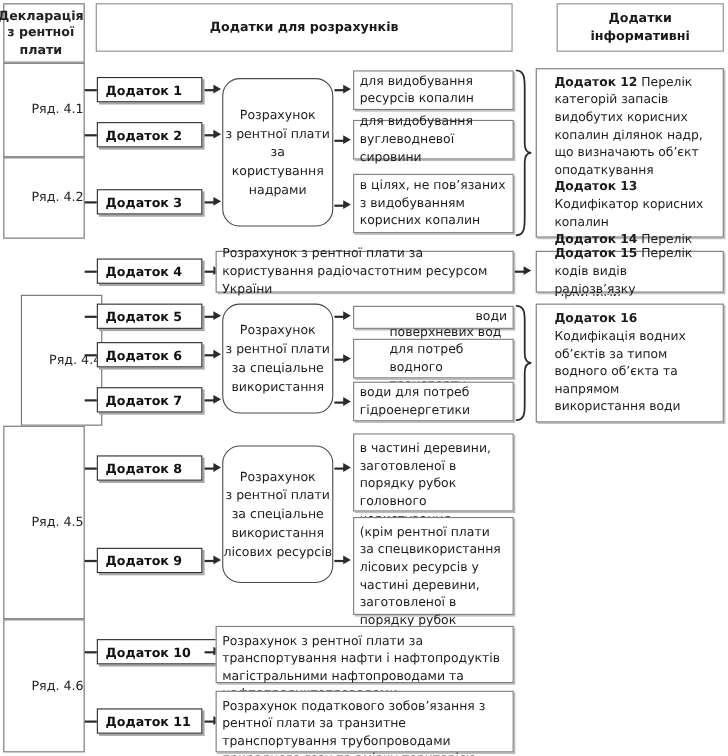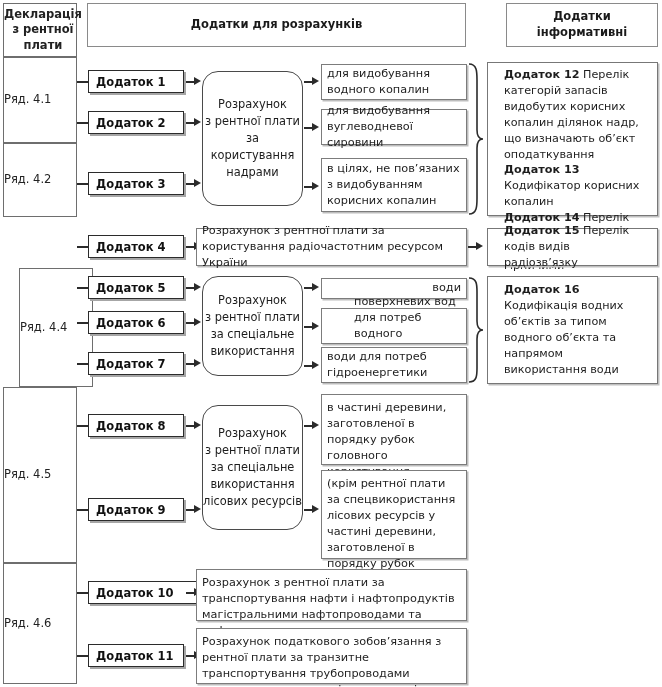--- a/index.html
+++ b/index.html
@@ -1,21 +1,21 @@
 <!DOCTYPE html>
 <html><head>
 <meta charset="utf-8">
 <style>
   html,body{margin:0;padding:0;background:#ffffff;}
   body{font-family:"DejaVu Sans","Liberation Sans",sans-serif;color:#1a1a1a;}
   #canvas{position:relative;width:662px;height:687px;overflow:hidden;background:#fff;}
 
   
   .lcol{position:absolute;left:3px;width:74px;border:1px solid #6e6e6e;box-sizing:border-box;background:#fff;
-        display:flex;align-items:center;justify-content:flex-start;text-align:center;}
+        display:flex;align-items:center;justify-content:flex-end;text-align:center;}
   .lcol .lbl{font-size:11.5px;line-height:1.35;color:#222;}
   .lcol.head .lbl{font-weight:bold;font-size:11.5px;}
 
   
   .banner{position:absolute;box-sizing:border-box;border:1px solid #8a8a8a;background:#fff;
           display:flex;align-items:center;justify-content:center;text-align:center;
           font-weight:bold;font-size:11.5px;line-height:1.35;color:#1a1a1a;}
 
   
   .chip{position:absolute;box-sizing:border-box;border:1.6px solid #2b2b2b;background:#fff;
@@ -160,21 +160,21 @@
   </div>
 
   <div class="ln hl" style="left:304px;top:81px;width:10px;"></div>
   <div class="arrow" style="left:312px;top:77px;"></div>
   <div class="ln hl" style="left:304px;top:127px;width:10px;"></div>
   <div class="arrow" style="left:312px;top:123px;"></div>
   <div class="ln hl" style="left:304px;top:186px;width:10px;"></div>
   <div class="arrow" style="left:312px;top:182px;"></div>
 
   <div class="dbox" style="left:321px;top:64px;width:146px;height:36px;">
-    <span>для видобування водного копалин</span>
+    <span>для видобування ресурсів копалин</span>
     </div>
   <div class="dbox" style="left:321px;top:109px;width:146px;height:36px;">
     <span>для видобування вуглеводневої сировини</span>
     </div>
   <div class="dbox" style="left:321px;top:158px;width:146px;height:54px;">
     <span>в цілях, не пов’язаних з видобуванням корисних копалин</span>
     </div>
 
   <svg class="brace" style="left:468px;top:62px;" width="16" height="154">
     <path d="M1,2 C9,2 9,10 9,18 L9,68 C9,74 11,77 15,77 C11,77 9,80 9,86 L9,136 C9,144 9,152 1,152" fill="none" stroke="#2b2b2b" stroke-width="1.6"></path>

